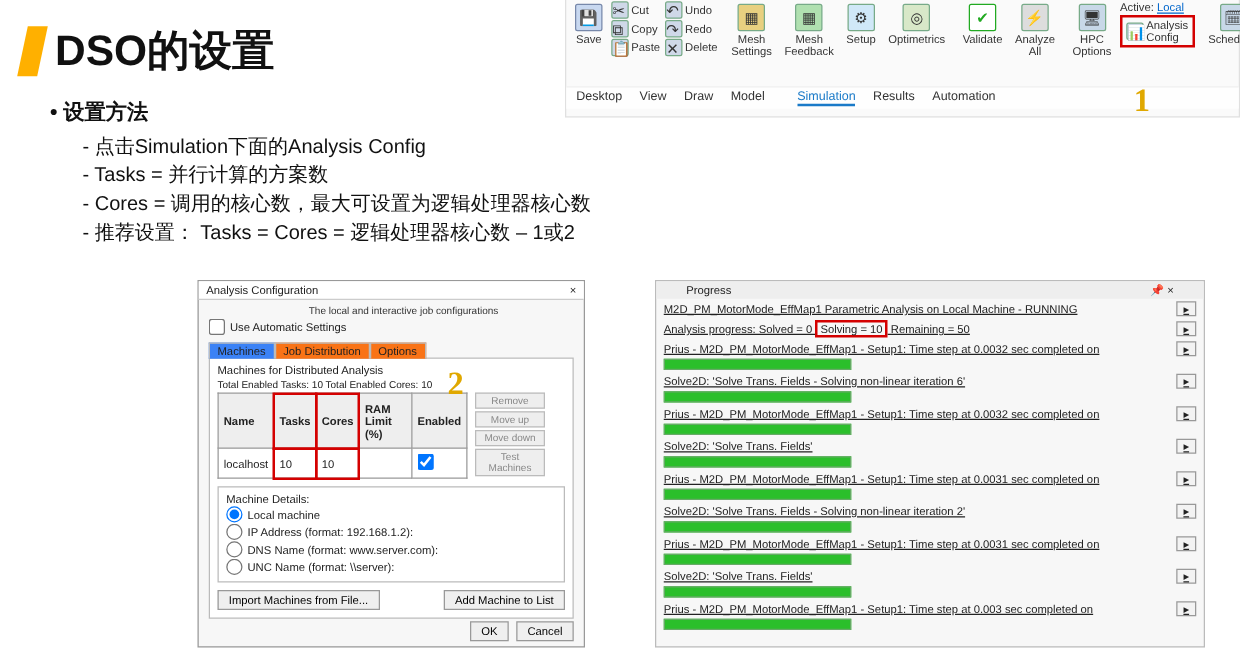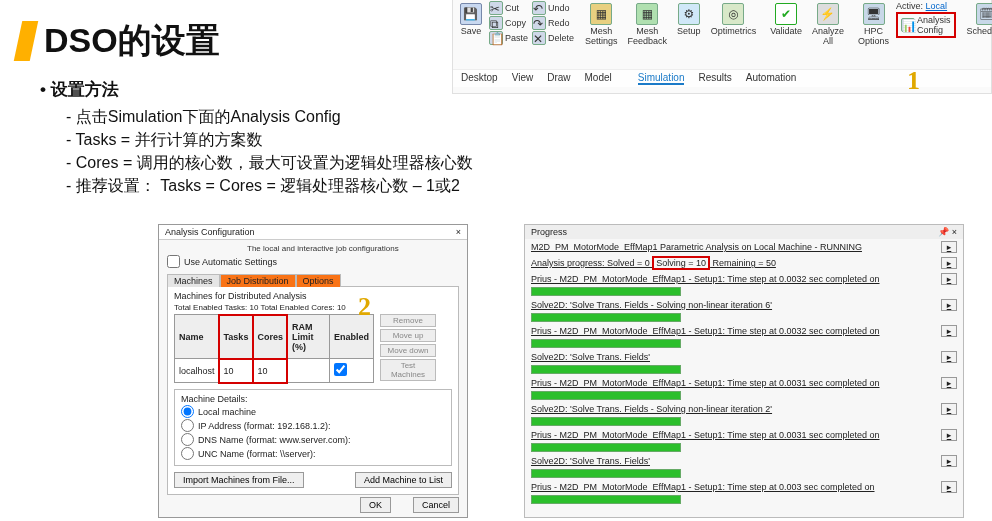--- a/index.html
+++ b/index.html
@@ -31,37 +31,37 @@
 .annot { position:absolute; font-family: "Comic Sans MS", cursive; font-size:26px; font-weight:bold; color: #e0a800; }
 
 .dialog { position: absolute; top: 224px; left: 158px; width: 310px; height: 294px; background: #f7f7f7; border: 1px solid #999; font-size: 9px; color: #222; }
 .dialog-title { background: #fff; border-bottom: 1px solid #ccc; padding: 2px 6px; display:flex; justify-content:space-between; align-items:center; }
 .dialog-body { padding: 4px 8px; }
 .conf-row { display:flex; align-items:center; gap:4px; margin-bottom:2px; }
 .conf-row input[type=text] { border:1px solid #aaa; font-size:9px; padding:0 2px; }
 .sub-note { font-size:8px; color:#333; margin-left:80px; margin-bottom:2px;}
 .tabs-row { margin-top:6px; }
 .tabs-row span { display:inline-block; padding:1px 6px; border:1px solid #bbb; border-bottom:none; background:#f97316; font-size:9px; }
-.tabs-row span.sel { background:#e5e5e5; }
+.tabs-row span.sel { background:#3b82f6; }
 .group-box { border:1px solid #bbb; padding:4px 6px 6px 6px; margin-top:-1px; background:#fff; }
 .group-label { font-size:9px; margin-bottom:2px; }
 .tbl { border-collapse: collapse; width: 200px; font-size:9px; }
 .tbl th, .tbl td { border:1px solid #999; padding:1px 4px; text-align:left; background:#fff; }
 .tbl th { background:#eee; }
 .red-cell { outline: 2px solid #d40000; outline-offset:-1px; }
 .side-btns { display:inline-block; vertical-align:top; margin-left:6px; }
 .side-btns div { border:1px solid #bbb; background:#eee; color:#888; font-size:8px; padding:1px 6px; margin-bottom:2px; width:56px; text-align:center; }
 .details-box { border:1px solid #bbb; padding:4px 6px; margin-top:6px; }
 .radio-row { margin:1px 0; display:flex; align-items:center; gap:4px; }
 .imp-row { display:flex; justify-content:space-between; margin-top:6px; }
 .imp-row button, .btn { border:1px solid #999; background:#efefef; font-size:9px; padding:2px 8px; }
-.dlg-footer { position:absolute; bottom:4px; right:8px; display:flex; gap:22px; }
+.dlg-footer { position:absolute; bottom:4px; right:8px; display:flex; gap:6px; }
 
 .progress { position: absolute; top: 224px; left: 524px; width: 440px; height: 294px; background: #f7f7f7; border:1px solid #bbb; font-size:9px; color:#222; overflow:hidden; }
-.prog-title { background:#eee; padding:2px 6px; display:flex; justify-content:space-between; }
+.prog-title { background:#eee; padding:2px 24px; display:flex; justify-content:space-between; }
 .prog-body { padding:2px 6px; }
 .prog-item { margin-bottom:3px; }
 .prog-text { font-size:9px; margin-bottom:2px; display:flex; justify-content:space-between; align-items:center;text-decoration:underline; }
 .prog-bar-wrap { display:flex; align-items:center; gap:4px; }
 .prog-bar { height:9px; background:#2bbf2b; border:1px solid #6a6; }
 .prog-btn { border:1px solid #999; background:#f3f3f3; width:16px; height:12px; text-align:center; line-height:10px; font-size:9px; }
 .solving-box { border:2px solid #d40000; padding:0 2px; display:inline-block; }
 </style>
 </head>
 <body>

